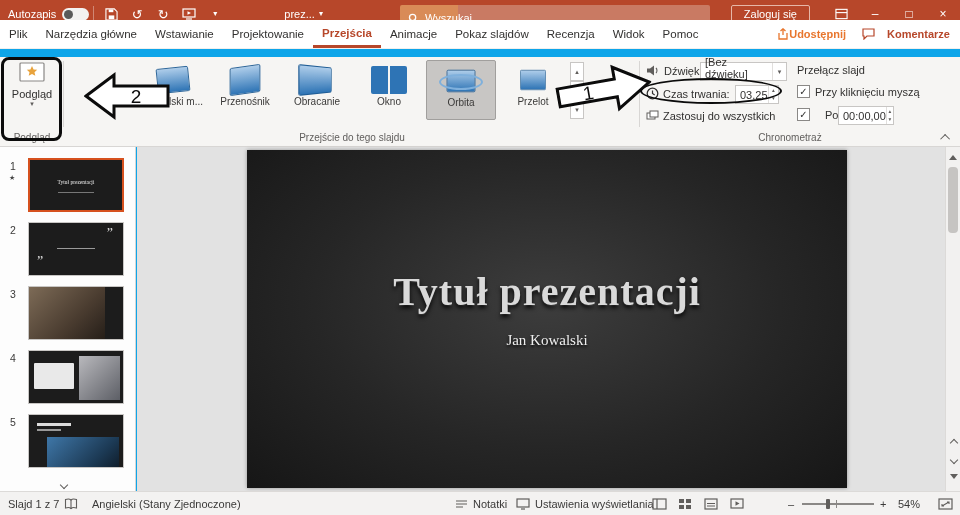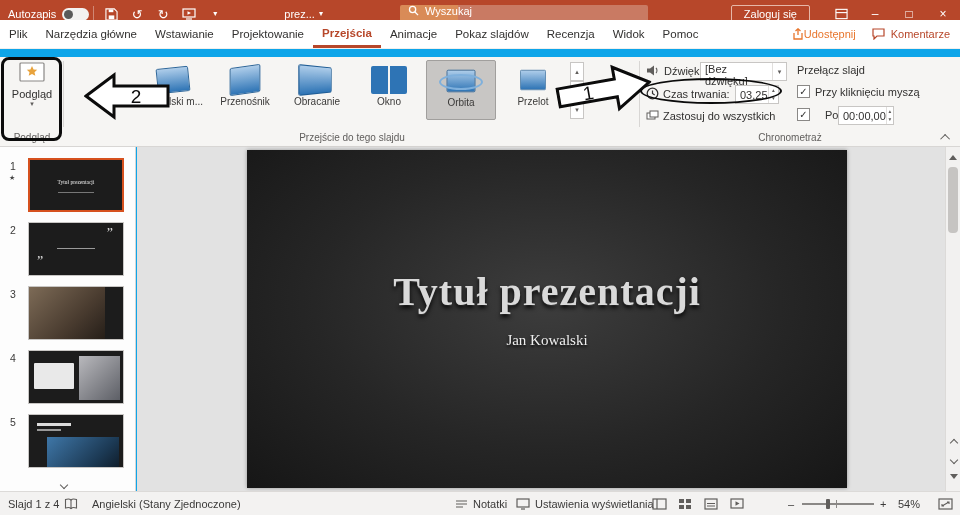--- a/index.html
+++ b/index.html
@@ -9,53 +9,53 @@
 
   
   .titlebar{position:absolute;top:0;left:0;width:960px;height:28px;background:#b7472a;color:#fff;display:flex;align-items:center}
   .tb-autosave{margin-left:8px;font-size:11px;color:#fff}
   .tb-toggle{width:27px;height:13px;background:#f3f2f1;border-radius:7px;margin-left:6px;position:relative}
   .tb-toggle .knob{position:absolute;left:2px;top:2px;width:9px;height:9px;border-radius:50%;background:#5a5a5a}
   .tb-btn{width:26px;height:26px;display:flex;align-items:center;justify-content:center;color:#fff;font-size:13px}
   .tb-sep{width:1px;height:16px;background:rgba(255,255,255,.35);margin:0 4px}
   .tb-title{margin-left:56px;font-size:11px;display:flex;align-items:center;gap:4px}
   .tb-chev{font-size:8px;line-height:1}
-  .tb-search{position:absolute;left:400px;top:5px;width:248px;height:19px;background:linear-gradient(90deg,#d98b57 0 58px,#c97a63 58px);border-radius:2px;display:flex;align-items:flex-start;color:#fff}
+  .tb-search{position:absolute;left:400px;top:5px;width:310px;height:19px;background:linear-gradient(90deg,#d98b57 0 58px,#c97a63 58px);border-radius:2px;display:flex;align-items:flex-end;color:#fff}
   .tb-search svg{margin:0 6px 0 8px}
   .tb-right{position:absolute;right:0;top:0;height:28px;display:flex;align-items:center}
   .tb-signin{border:1px solid #e6b7a8;border-radius:2px;height:19px;padding:0 12px;display:flex;align-items:center;font-size:11px;color:#fff;margin-right:14px}
   .tb-win{width:34px;height:28px;display:flex;align-items:center;justify-content:center;font-size:12px;color:#fff}
 
   
   .tabsrow{position:absolute;top:20px;left:0;width:960px;height:29px;background:#fff;display:flex;align-items:stretch;border-bottom:1px solid #f1efed}
   .tab{padding:0 9px;display:flex;align-items:center;font-size:11.5px;color:#323130}
   .tab.active{color:#b7472a;border-bottom:3px solid #b7472a;font-weight:700}
   .tabs-right{margin-left:auto;display:flex;align-items:center;gap:16px;padding-right:10px}
-  .share-btn{color:#e8762d;display:flex;align-items:center;gap:0;font-weight:400}
-  .comments-btn{color:#b7472a;display:flex;align-items:center;gap:6px;font-weight:400}
+  .share-btn{color:#e8762d;display:flex;align-items:center;gap:0;font-weight:700}
+  .comments-btn{color:#b7472a;display:flex;align-items:center;gap:12px;font-weight:700}
 
   
   .ribbon{position:absolute;top:57px;left:0;width:960px;height:90px;background:#f6f5f3;border-bottom:1px solid #d8d6d4}
   .vsep{position:absolute;top:4px;height:66px;width:1px;background:#d8d6d4}
   .grp-label{position:absolute;top:74px;height:14px;font-size:10px;color:#605e5c;text-align:center;line-height:14px}
   .preview-btn{position:absolute;left:6px;top:4px;width:52px;height:66px;display:flex;flex-direction:column;align-items:center;justify-content:flex-start;border-radius:2px}
   .preview-btn .plabel{font-size:11px;color:#323130;margin-top:3px}
   .gal-item{position:absolute;top:3px;width:70px;height:60px;text-align:center;border-radius:2px}
   .gal-item.selected{background:#c8c6c4;border:1px solid #a19f9d}
   .gal-label{font-size:10px;color:#3b3a39;margin-top:2px;white-space:nowrap;overflow:hidden}
   .t-icon{width:36px;height:28px;margin:6px auto 0;position:relative}
   .t-base{position:absolute;inset:0;background:linear-gradient(180deg,#aecdea,#2e74b5);border:1px solid #1f5c94;border-radius:2px}
   .t-skew{transform:skewY(-8deg) scaleX(.85)}
   .t-rot{transform:rotate(-6deg) scale(.9)}
   .t-split{background:linear-gradient(90deg,#2e74b5 0 46%,#f6f5f3 46% 54%,#2e74b5 54%);border:none}
   .t-ring{position:absolute;left:-4px;top:7px;width:44px;height:16px;border:2px solid #7fb0dc;border-radius:50%}
   .t-deep{transform:perspective(60px) rotateY(24deg)}
   .gal-scroll{position:absolute;left:570px;width:14px;height:19px;background:#fff;border:1px solid #c8c6c4;display:flex;align-items:center;justify-content:center;font-size:7px;color:#605e5c}
   .fieldrow{position:absolute;display:flex;align-items:center;font-size:11px;color:#323130}
-  .dd{height:19px;background:#fff;border:1px solid #c8c6c4;display:flex;align-items:flex-start;font-size:11px;color:#323130}
+  .dd{height:19px;background:#fff;border:1px solid #c8c6c4;display:flex;align-items:flex-end;font-size:11px;color:#323130}
   .dd .dd-chev{margin-left:auto;width:14px;height:100%;border-left:1px solid #e1dfdd;display:flex;align-items:center;justify-content:center;font-size:7px;color:#605e5c}
   .spin{height:19px;background:#fff;border:1px solid #c8c6c4;display:flex;align-items:stretch;font-size:11px}
   .spin .val{flex:1;display:flex;align-items:center;padding-left:4px}
   .spin .arrows{width:12px;border-left:1px solid #e1dfdd;display:flex;flex-direction:column}
   .spin .arrows span{flex:1;display:flex;align-items:center;justify-content:center;font-size:5.5px;color:#605e5c;line-height:1}
   .checkbox{width:13px;height:13px;background:#fff;border:1px solid #8a8886;display:flex;align-items:center;justify-content:center;font-size:10px;color:#323130}
   .collapse-btn{position:absolute;left:938px;top:72px;width:16px;height:16px;display:flex;align-items:center;justify-content:center}
   .chev-up{width:7px;height:7px;border-left:1.5px solid #605e5c;border-top:1.5px solid #605e5c;transform:rotate(45deg) translateY(2px)}
 
   
@@ -358,21 +358,21 @@
       </div>
     <div class="sc-btn" style="top:305px">
         <span class="cd"></span>
       </div>
     <div class="sc-btn" style="top:324px">
         <div class="tri-down"></div>
       </div>
   </div>
 
   <div class="statusbar">
-    <div class="sb-item" style="left:8px">Slajd 1 z 4</div>
+    <div class="sb-item" style="left:8px">Slajd 1 z 7</div>
     <div class="sb-item" style="left:64px">
       <svg width="14" height="12" viewBox="0 0 14 12">
           <path d="M7 2C5.8.8 3.5.8 1.5 1.5V10c2-.7 4.3-.7 5.5.5 1.2-1.2 3.5-1.2 5.5-.5V1.5C10.5.8 8.2.8 7 2z" fill="none" stroke="#605e5c" stroke-width="1.1"></path>
           <path d="M7 2v9" stroke="#605e5c" stroke-width="1.1"></path>
         </svg>
     </div>
     <div class="sb-item" style="left:92px">Angielski (Stany Zjednoczone)</div>
 
     <div class="sb-item" style="left:455px">
       <svg width="13" height="11" viewBox="0 0 13 11">

